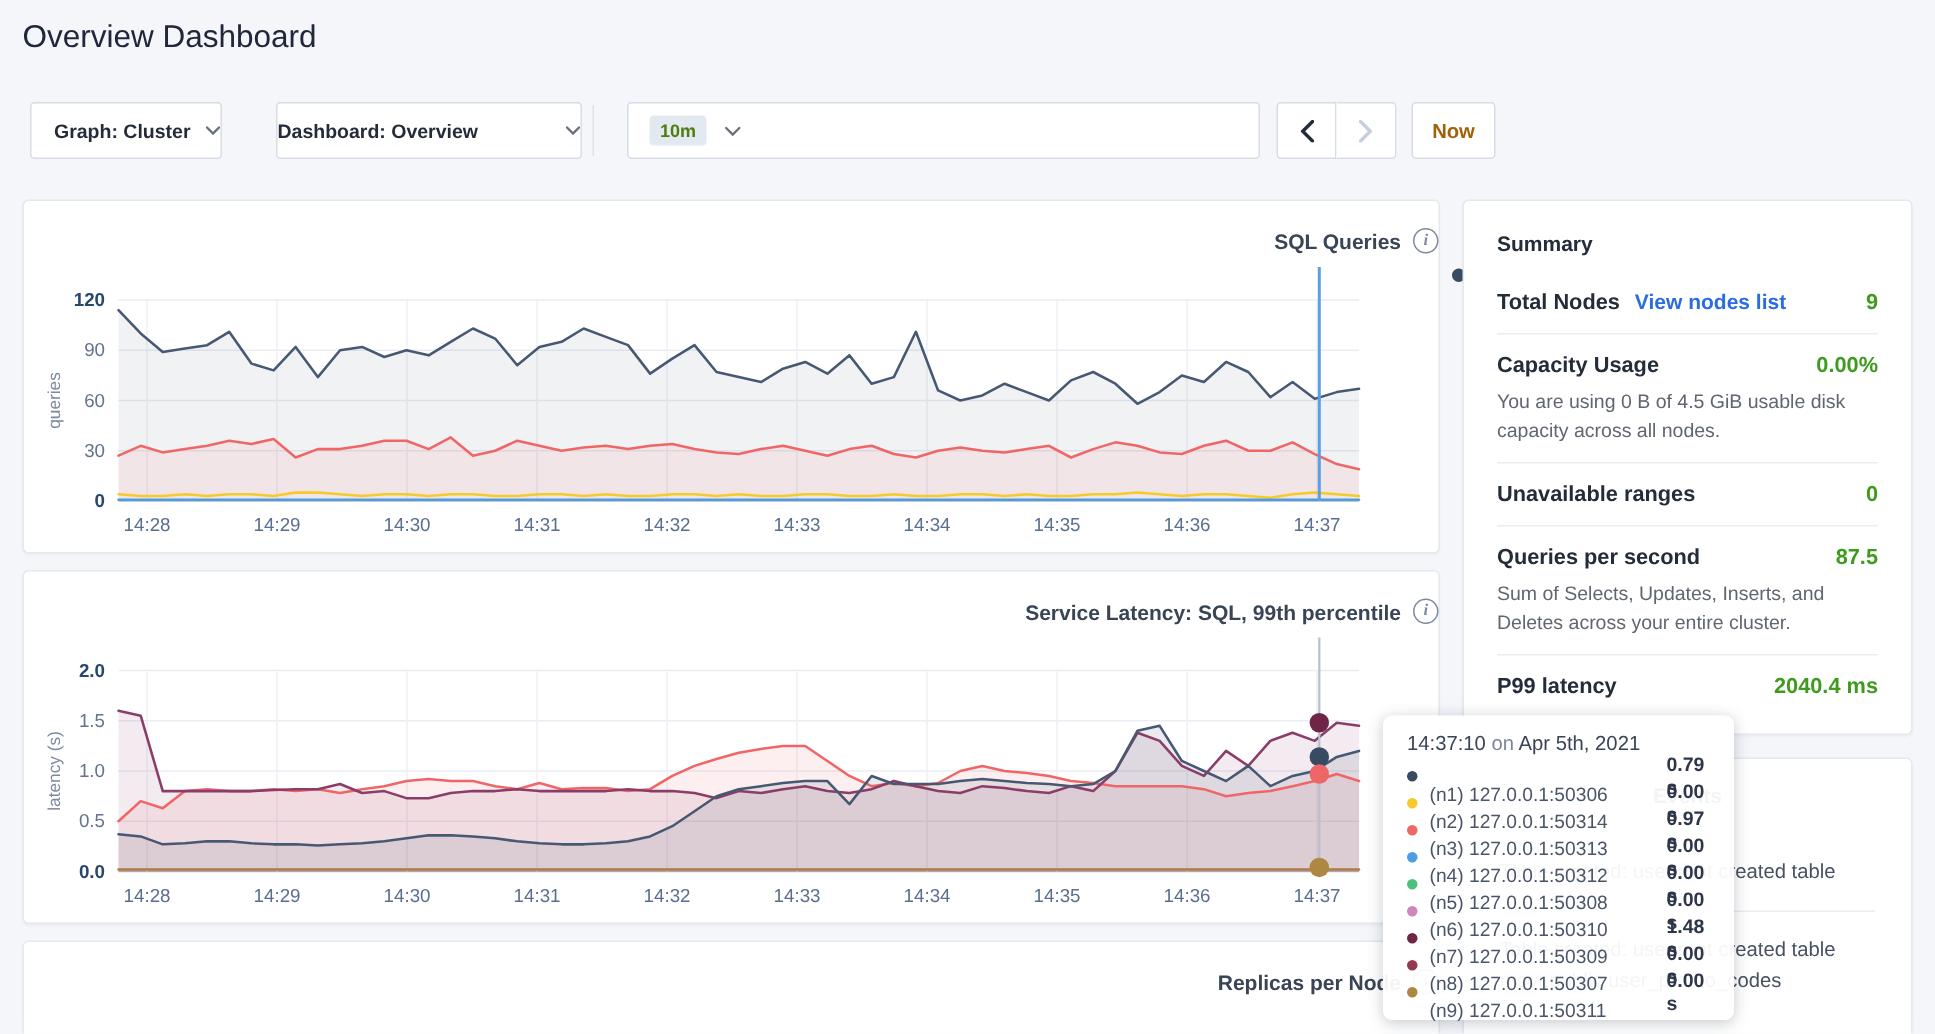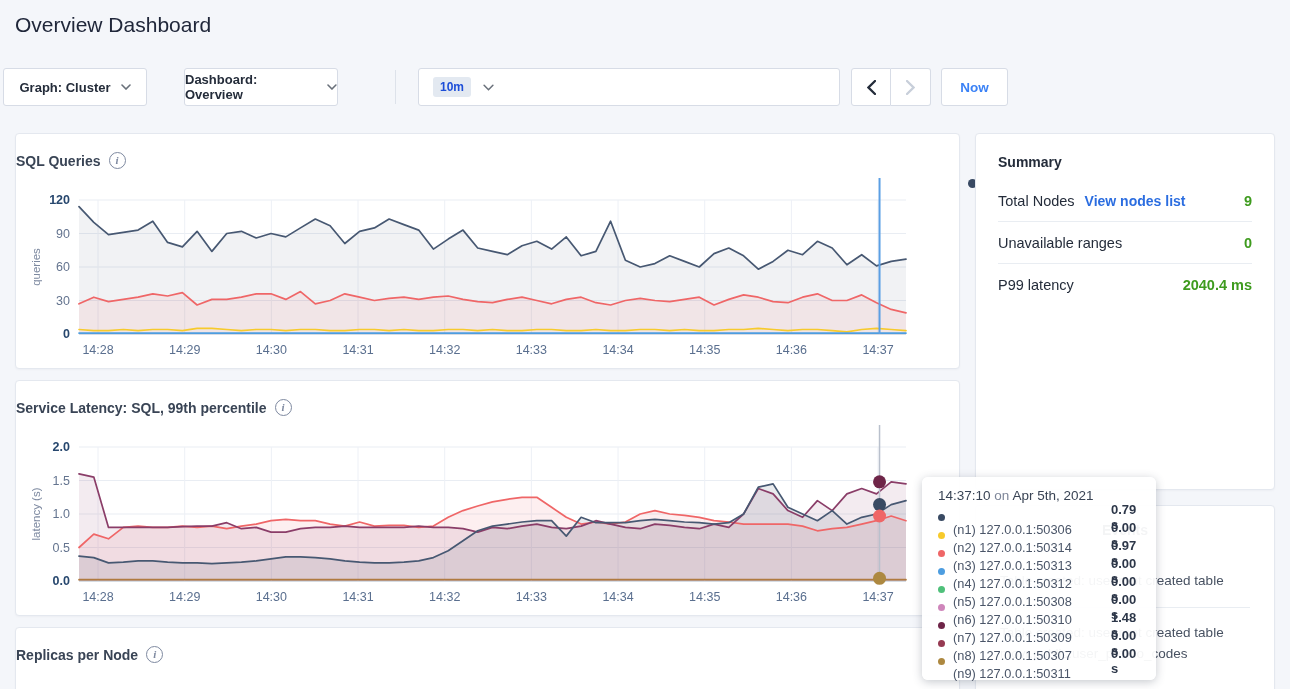--- a/index.html
+++ b/index.html
@@ -4,57 +4,57 @@
 <style>
   * { margin:0; padding:0; box-sizing:border-box; }
   html,body { width:1290px; height:689px; }
   body { font-family:"Liberation Sans", sans-serif; background:#f4f6fa; position:relative; overflow:hidden; color:#242c3a; }
 
   .page-title { position:absolute; left:15px; top:13px; font-size:21px; font-weight:400; color:#20273a; }
 
   
   .btnish { background:#fff; border:1px solid #d7dce6; border-radius:3px; height:38px; display:flex; align-items:center; cursor:pointer; }
   .dd { position:absolute; top:68px; justify-content:center; gap:10px; font-size:13px; font-weight:700; color:#242c3a; }
-  #dd-graph { left:3px; width:144px; }
-  #dd-dashboard { left:184px; width:154px;justify-content:space-between; }
+  #dd-graph { left:20px; width:128px;justify-content:flex-end; }
+  #dd-dashboard { left:184px; width:204px;justify-content:space-between; }
   .toolbar-divider { position:absolute; left:395px; top:70px; width:1px; height:34px; background:#dde2ea; }
   #time-picker { position:absolute; left:418px; top:68px; width:422px; padding:0 14px; gap:12px; }
-  .time-badge { background:#e3e9f1; border-radius:3px; padding:3px 7px; font-size:12px; font-weight:700; color:#1d4ed8; }
+  .time-badge { background:#e3e9f1; border-radius:3px; padding:3px 7px; font-size:12px; font-weight:700; color:#4d7c0f; }
   .time-label { font-size:13.5px; font-weight:700; color:#1f2533; flex:1; }
   .arrow-group { position:absolute; left:851px; top:68px; display:flex; }
   .arrow-btn { width:40px; height:38px; background:#fff; border:1px solid #d7dce6; display:flex; align-items:center; justify-content:center; cursor:pointer; }
   .arrow-btn.prev { border-radius:3px 0 0 3px; }
   .arrow-btn.next { border-radius:0 3px 3px 0; border-left:none; }
-  #now-btn { position:absolute; left:941px; top:68px; width:67px; justify-content:center; font-size:13.5px; font-weight:700; color:#3b82f6; }
+  #now-btn { position:absolute; left:941px; top:68px; width:56px; justify-content:center; font-size:13.5px; font-weight:700; color:#a16207; }
   .caret { color:#69707a; }
 
   
   .card { position:absolute; background:#fff; border:1px solid #e4e8ef; border-radius:4px; box-shadow:0 1px 2px rgba(40,50,70,0.04); }
   #card-sql   { left:15px; top:133px; width:945px; height:236px; }
   #card-lat   { left:15px; top:380px; width:945px; height:236px; }
   #card-repl  { left:15px; top:627px; width:945px; height:180px; }
   #card-summary { left:975px; top:133px; width:300px; height:357px; }
   #card-events  { left:975px; top:505px; width:300px; height:240px; }
 
-  .chart-title { text-align:center; padding-top:18px; font-size:14px; font-weight:700; color:#394455; display:flex; justify-content:flex-start; align-items:center; gap:8px; }
+  .chart-title { text-align:center; padding-top:18px; font-size:14px; font-weight:700; color:#394455; display:flex; justify-content:flex-end; align-items:center; gap:8px; }
   .info-icon { width:17px; height:17px; border:1px solid #7e89a0; border-radius:50%; color:#7e89a0; font-size:11px; line-height:15px; text-align:center; font-style:italic; font-family:"Liberation Serif", serif; display:inline-block; cursor:pointer; }
 
   .legend { position:absolute; right:42px; top:177px; display:flex; gap:22px; }
   .legend-item { display:flex; align-items:center; gap:6px; font-size:11.5px; color:#69707a; }
   .legend-dot { width:9px; height:9px; border-radius:50%; }
 
   svg.chart { position:absolute; left:0; top:0; width:945px; height:236px; }
 
   
   #card-summary { padding:20px 22px 0; }
   .summary-title { text-align:left; font-size:14px; font-weight:700; color:#242c3a; margin-bottom:10px; }
   .srow { padding:13px 0 12px; border-top:1px solid #e9edf2; }
   .srow:first-of-type { border-top:none; }
   .srow-line { display:flex; align-items:baseline; gap:10px; }
-  .srow-label { font-size:14.5px; font-weight:400; color:#242c3a; }
+  .srow-label { font-size:14.5px; font-weight:700; color:#242c3a; }
   .srow-link { font-size:14px; font-weight:700; color:#2b6de0; text-decoration:none; cursor:pointer; }
   .srow-value { margin-left:auto; font-size:14.5px; font-weight:700; color:#3e9b1e; }
   .srow-sub { margin-top:6px; font-size:13px; line-height:19px; color:#60666f; }
 
   
   #card-events { padding:16px 24px 0; }
   .events-title { text-align:center; font-size:14px; font-weight:700; color:#394455; }
   .event-item { padding:14px 0 16px; font-size:13.5px; line-height:21px; color:#475161; border-top:1px solid #e9edf2; }
   .event-item:first-of-type { border-top:none; margin-top:18px; }
   #ev-list .event-item + .event-item { margin-top:0; }
@@ -242,23 +242,37 @@
   <div id="summary-rows">
       <div class="srow">
         <div class="srow-line">
           <span class="srow-label">Total Nodes</span>
           <a class="srow-link">View nodes list</a>
           <span class="srow-value">9</span>
         </div>
       </div>
       <div class="srow">
         <div class="srow-line">
+          <span class="srow-label">Capacity Usage</span>
+          <span class="srow-value">0.00%</span>
+        </div>
+        <p class="srow-sub">You are using 0 B of 4.5 GiB usable disk capacity across all nodes.</p>
+      </div>
+      <div class="srow">
+        <div class="srow-line">
           <span class="srow-label">Unavailable ranges</span>
           <span class="srow-value">0</span>
         </div>
+      </div>
+      <div class="srow">
+        <div class="srow-line">
+          <span class="srow-label">Queries per second</span>
+          <span class="srow-value">87.5</span>
+        </div>
+        <p class="srow-sub">Sum of Selects, Updates, Inserts, and Deletes across your entire cluster.</p>
       </div>
       <div class="srow">
         <div class="srow-line">
           <span class="srow-label">P99 latency</span>
           <span class="srow-value">2040.4 ms</span>
         </div>
       </div>
     </div>
 </div>
 

